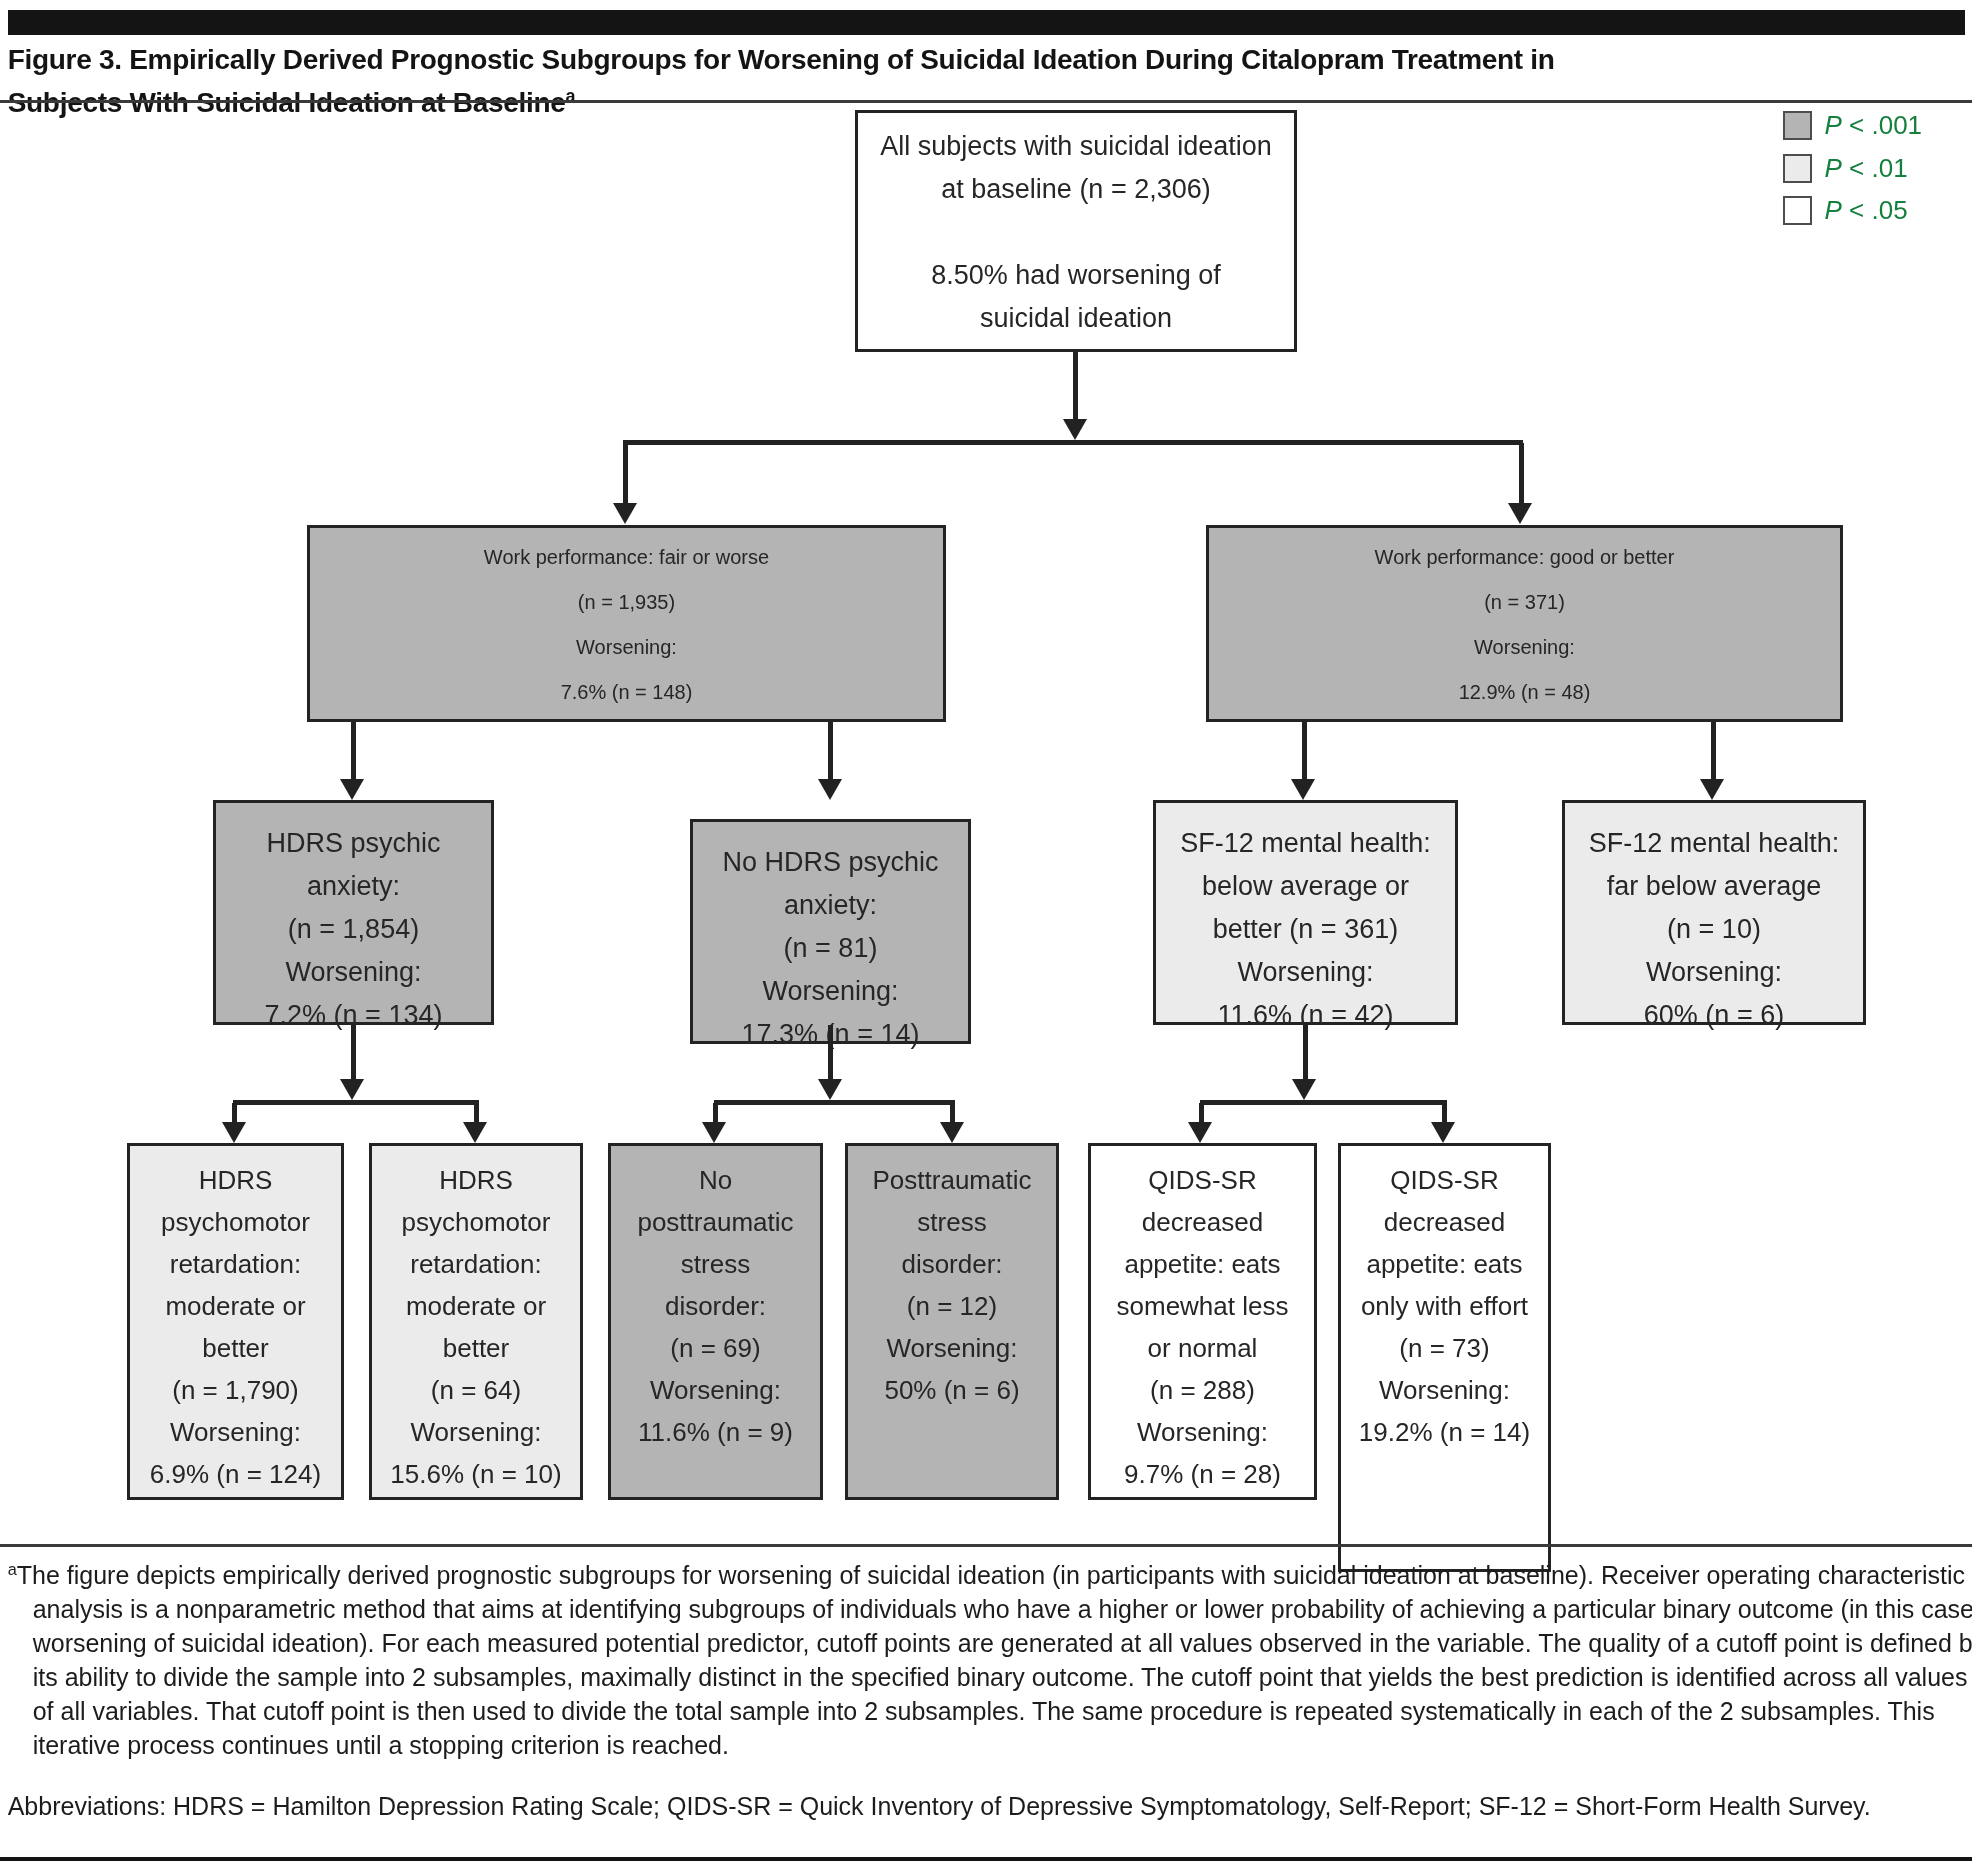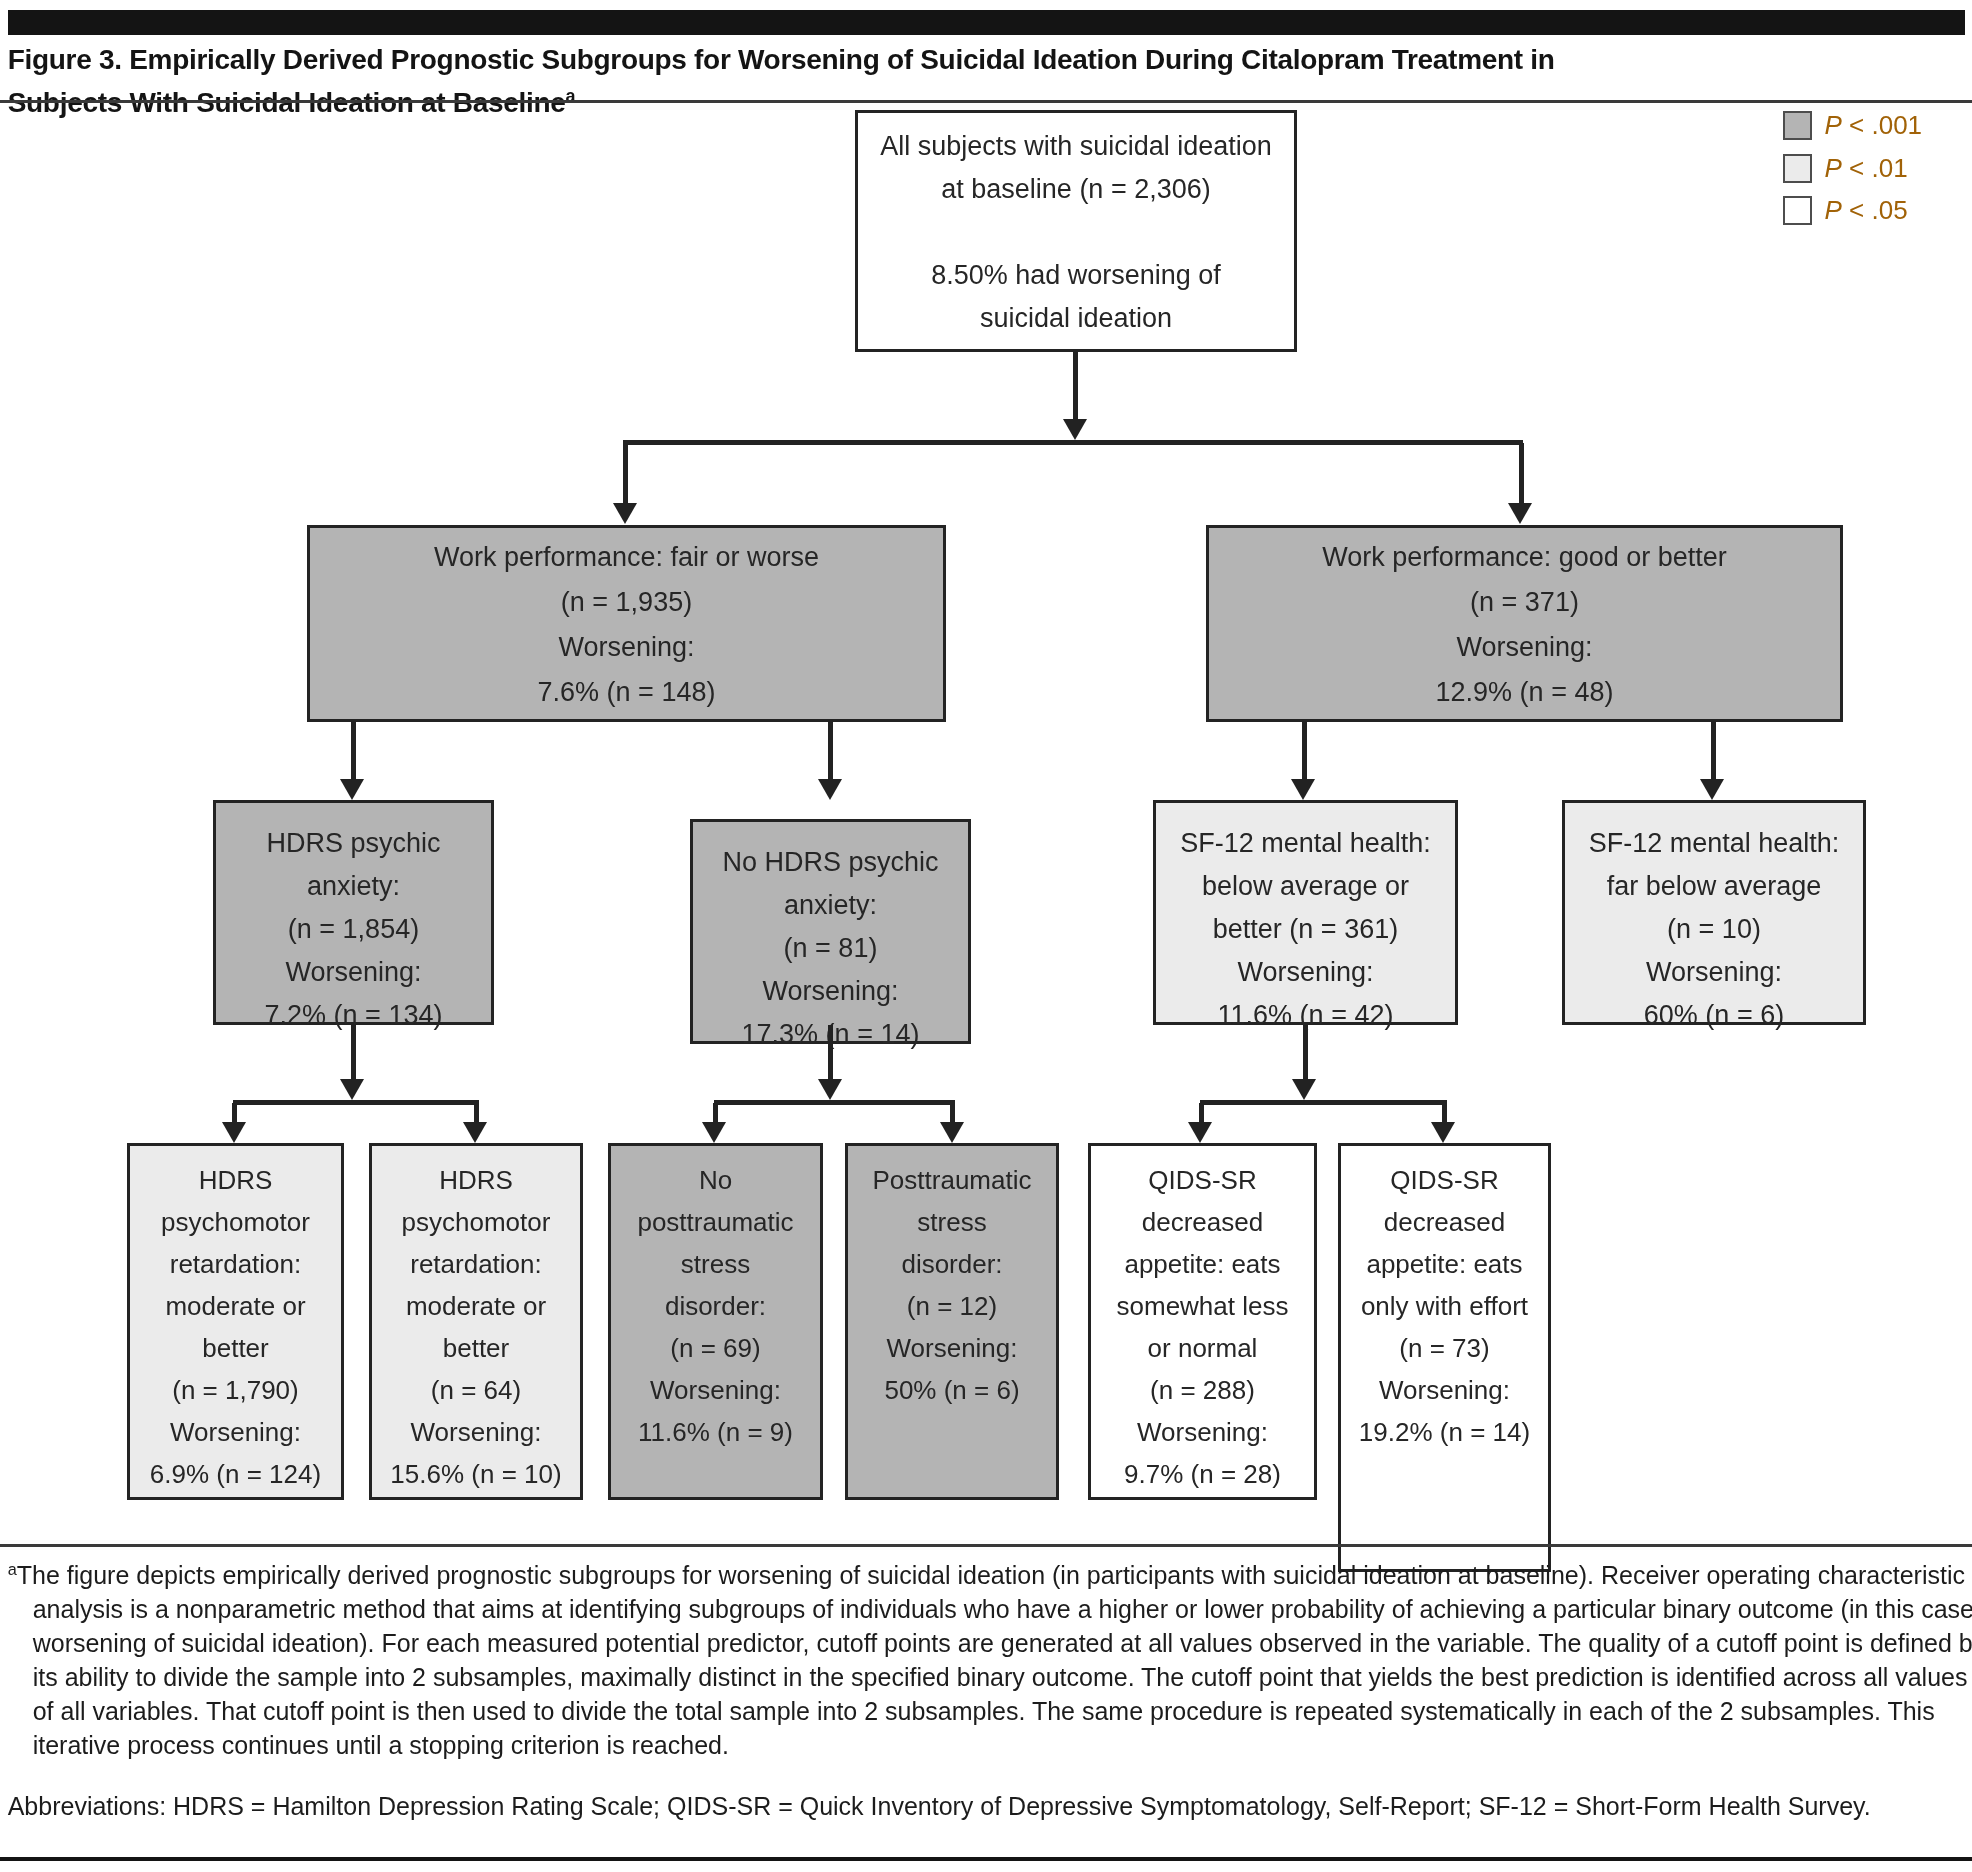--- a/index.html
+++ b/index.html
@@ -16,28 +16,28 @@
   .fig-title sup { font-size:18px; }
   .rule { position:absolute; left:0; background:#3a3a3a; }
   .rule1 { top:100px; width:1972px; height:2.9px; }
   .rule2 { top:1544px; width:1972px; height:2.9px; }
   .rule3 { top:1857px; width:1972px; height:3.8px; background:#141414; }
 
   
   .legend { position:absolute; left:1783px; top:109px; }
   .legend-item { display:flex; align-items:center; height:33px; margin-bottom:9.6px; }
   .legend-swatch { width:25px; height:25px; border:2.9px solid #4d4d4d; box-sizing:content-box; }
-  .legend-label { display:inline-block; margin-left:12.5px; font-size:26px; color:#a16207; }
+  .legend-label { display:inline-block; margin-left:12.5px; font-size:26px; color:#15803d; }
   .legend-label::first-letter { font-style:italic; }
 
   
   .box { position:absolute; box-sizing:border-box; border:3.8px solid #232323; background:#ffffff; }
   .node-text { white-space:pre-line; text-align:center; color:#262626; width:100%; }
   .t-root { font-size:27px; line-height:43px; padding-top:11.5px; }
-  .t-l2   { font-size:27px; line-height:45px; padding-top:6.7px; }
+  .t-l2   { font-size:20px; line-height:45px; padding-top:6.7px; }
   .t-l3   { font-size:27px; line-height:43px; padding-top:19px; }
   .t-l4   { font-size:26px; line-height:42px; padding-top:13.4px; }
 
   .n-root{ left:855px;  top:110px;  width:442px; height:242px; }
   .n-l2a { left:307px;  top:525px;  width:639px; height:197px; }
   .n-l2b { left:1206px; top:525px;  width:637px; height:197px; }
   .n-l3a { left:213px;  top:800px;  width:281px; height:225px; }
   .n-l3b { left:690px;  top:800px;  width:281px; height:225px;margin-top:19px; }
   .n-l3c { left:1153px; top:800px;  width:305px; height:225px; }
   .n-l3d { left:1562px; top:800px;  width:304px; height:225px; }

